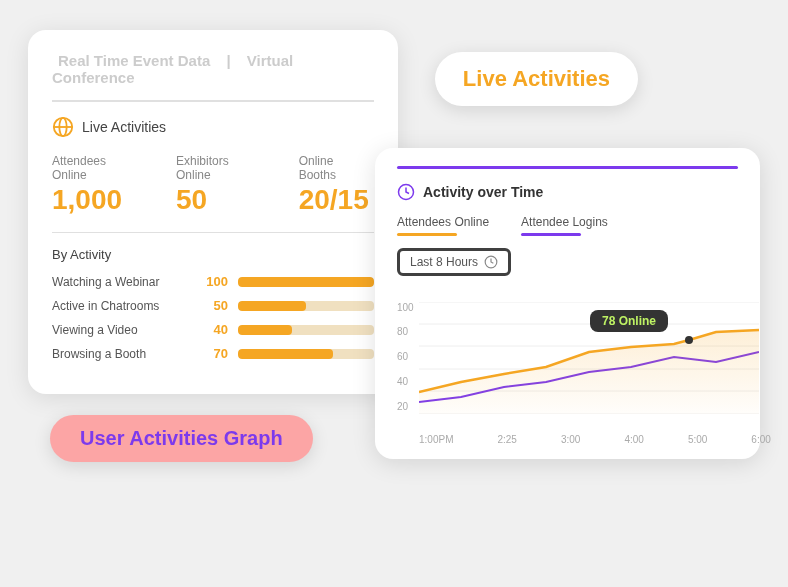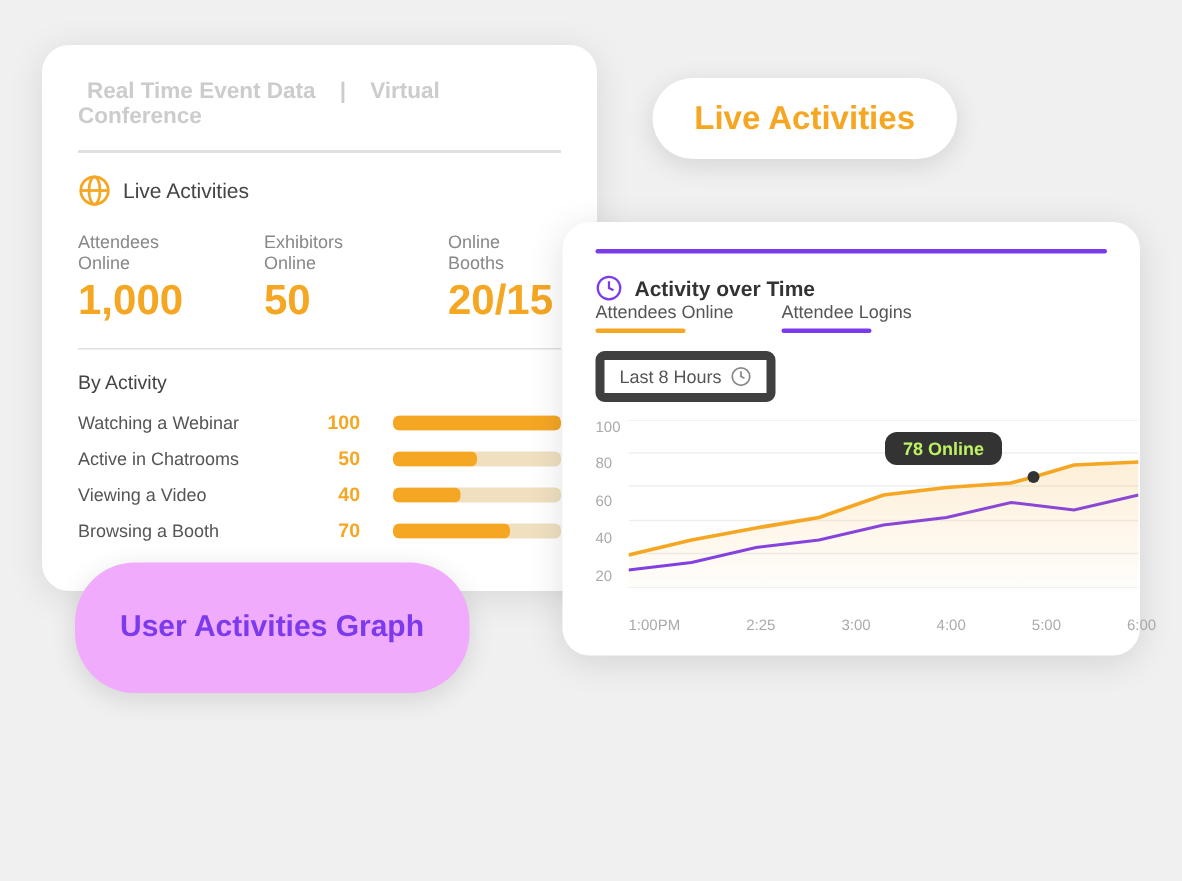--- a/index.html
+++ b/index.html
@@ -108,21 +108,21 @@
       font-size: 13px;
       color: #444;
       margin-bottom: 12px;
       font-weight: 500;
     }
 
     .activity-row {
       display: flex;
       align-items: center;
       margin-bottom: 9px;
-      gap: 12px;
+      gap: 0;
     }
     .activity-name {
       font-size: 12px;
       color: #555;
       width: 140px;
     }
     .activity-count {
       font-size: 13px;
       font-weight: 700;
       color: #f5a623;
@@ -160,20 +160,21 @@
       height: 2.5px;
       background: #7c3aed;
       border-radius: 2px;
       margin-bottom: 14px;
     }
 
     .activity-time-header {
       display: flex;
       align-items: center;
       gap: 8px;
+      margin-bottom: 14px;
     }
     .clock-icon {
       width: 18px;
       height: 18px;
     }
     .activity-time-title {
       font-size: 14px;
       font-weight: 600;
       color: #333;
     }
@@ -199,26 +200,26 @@
       height: 3px;
       width: 60px;
       background: #7c3aed;
       border-radius: 2px;
     }
 
     .time-filter {
       display: inline-flex;
       align-items: center;
       gap: 6px;
-      border: 6px solid #404040;
+      border: 3px solid #404040;
       border-radius: 6px;
       padding: 4px 10px;
       font-size: 12px;
       color: #555;
-      margin-bottom: 12px;
+      margin-bottom: 26px;
     }
 
     .chart-area {
       position: relative;
       width: 100%;
       height: 130px;
     }
 
     
     .chart-tooltip {
@@ -233,23 +234,23 @@
       font-weight: 600;
       z-index: 10;
       white-space: nowrap;
     }
 
     
     .user-activities-bubble {
       position: absolute;
       bottom: 50px;
       left: 50px;
-      background: #f0abfc;
+      background: #fca5a5;
       border-radius: 40px;
-      padding: 32px 30px;
+      padding: 12px 30px;
       box-shadow: 0 4px 18px rgba(0,0,0,0.12);
       z-index: 10;
     }
     .user-activities-bubble span {
       font-size: 20px;
       font-weight: 700;
       color: #7c3aed;
     }
 
     

